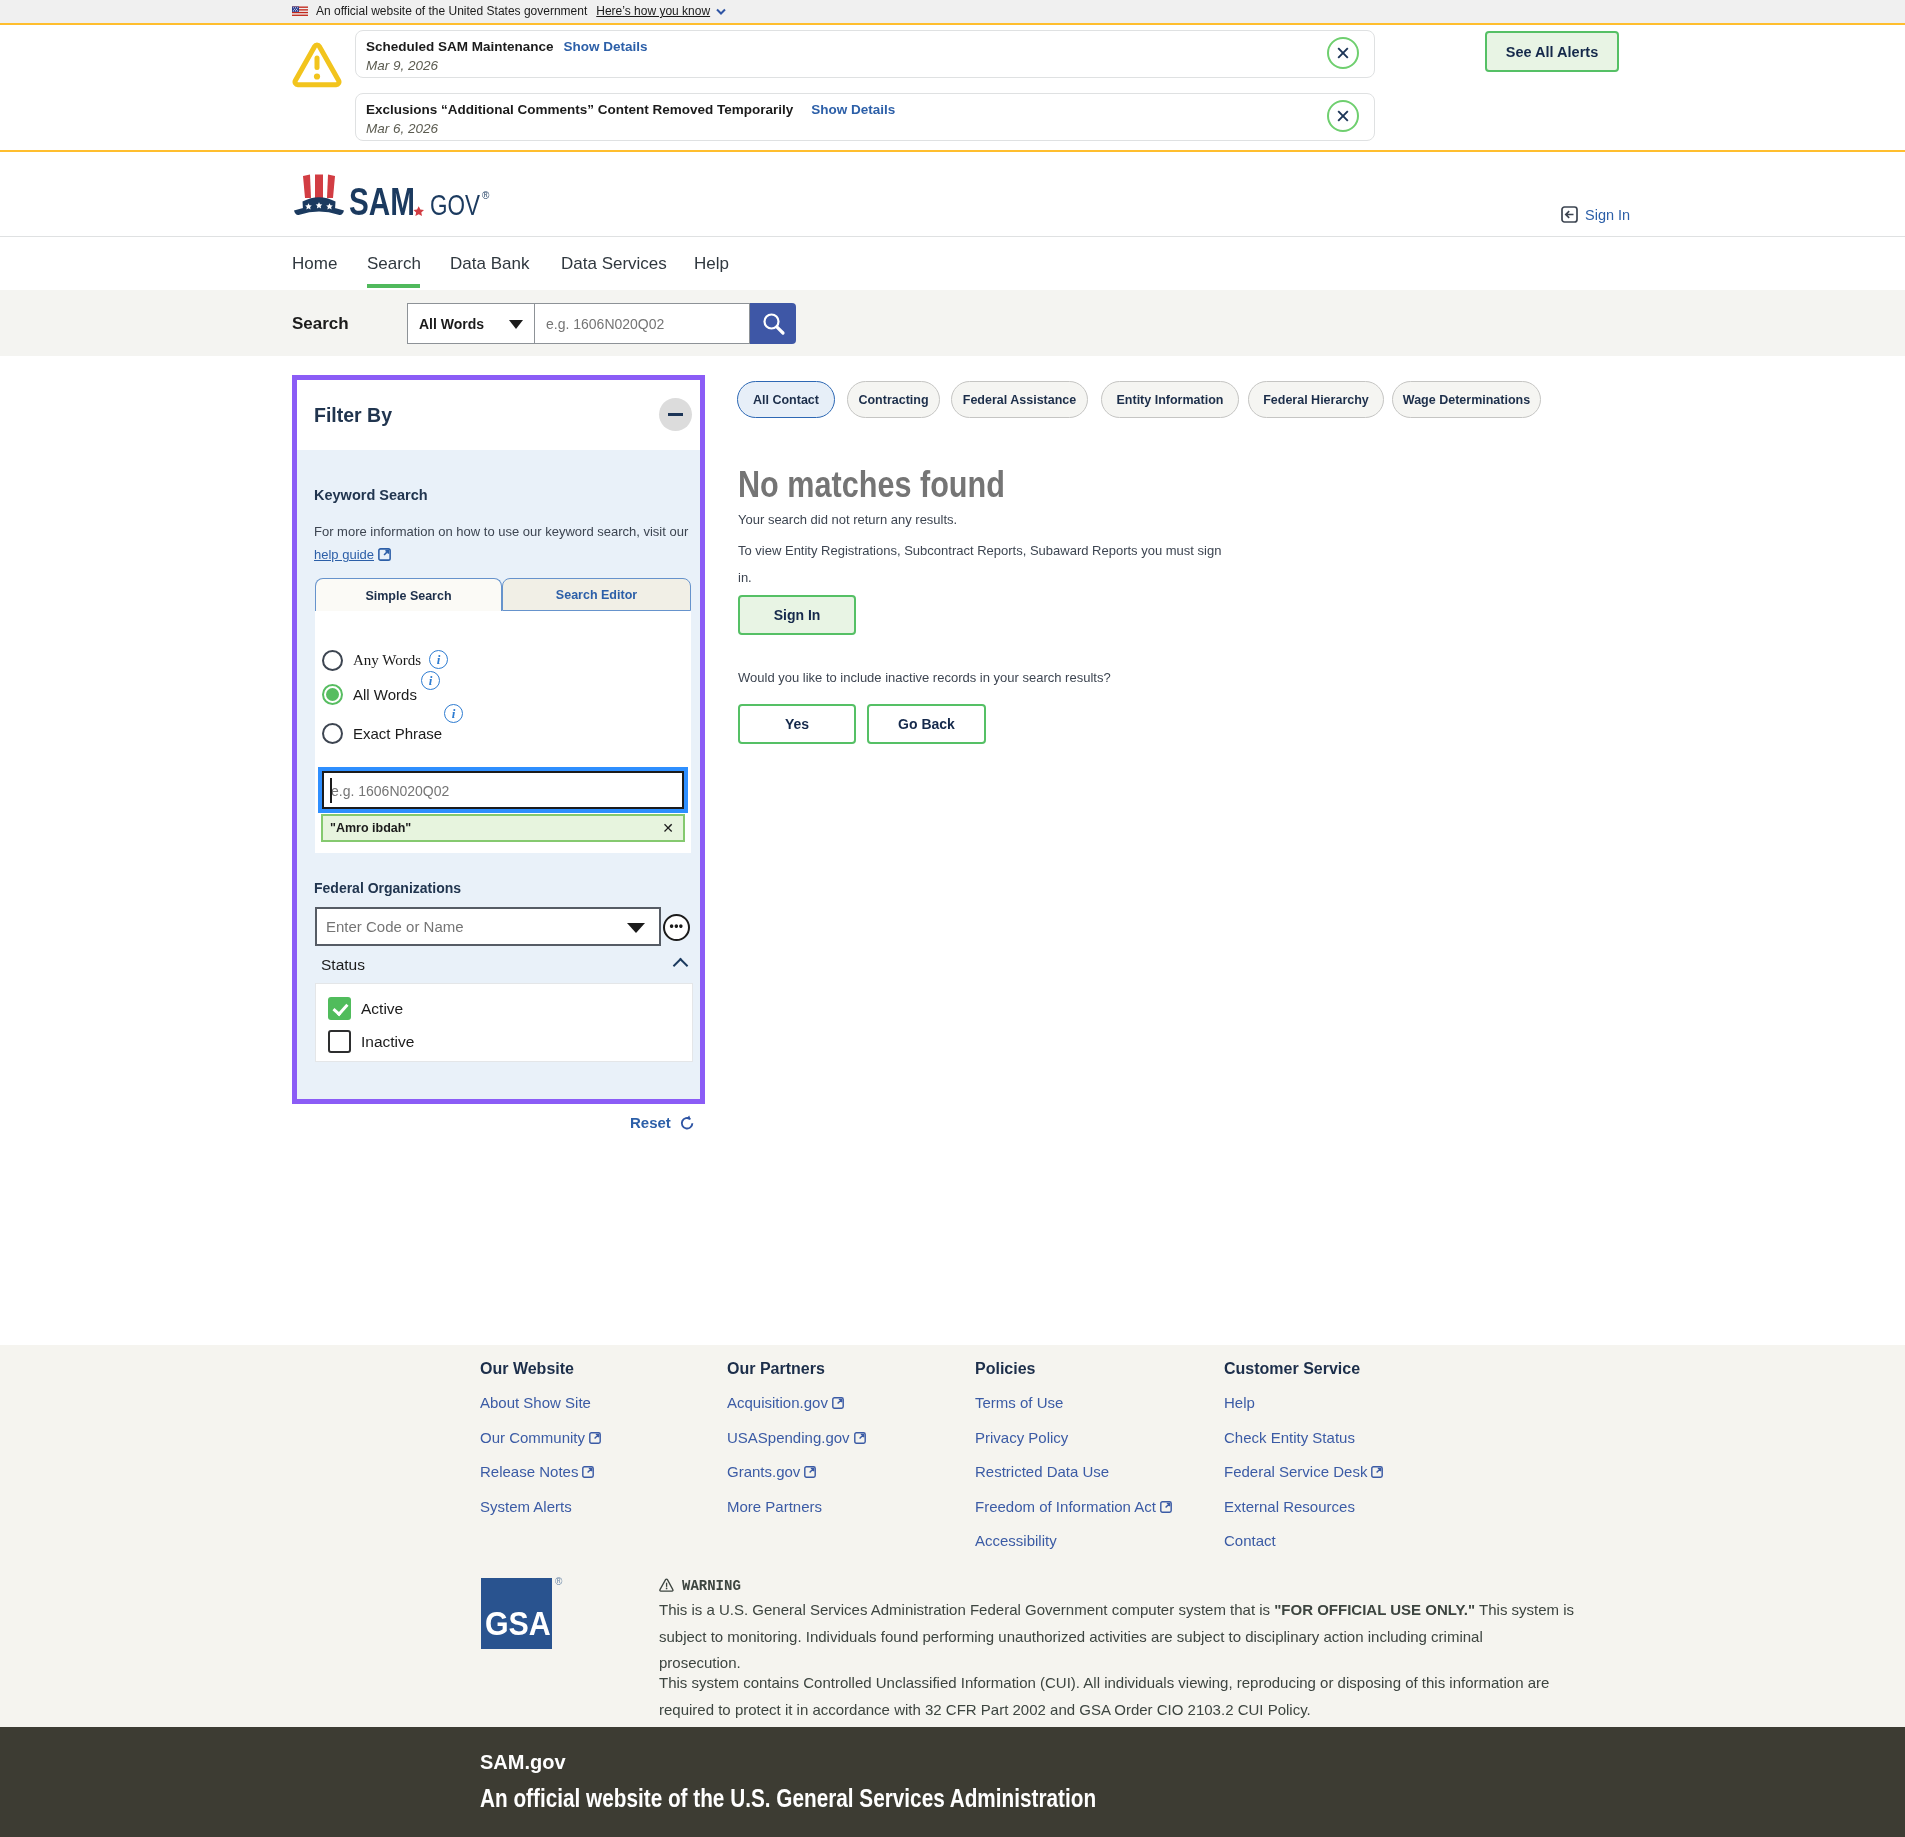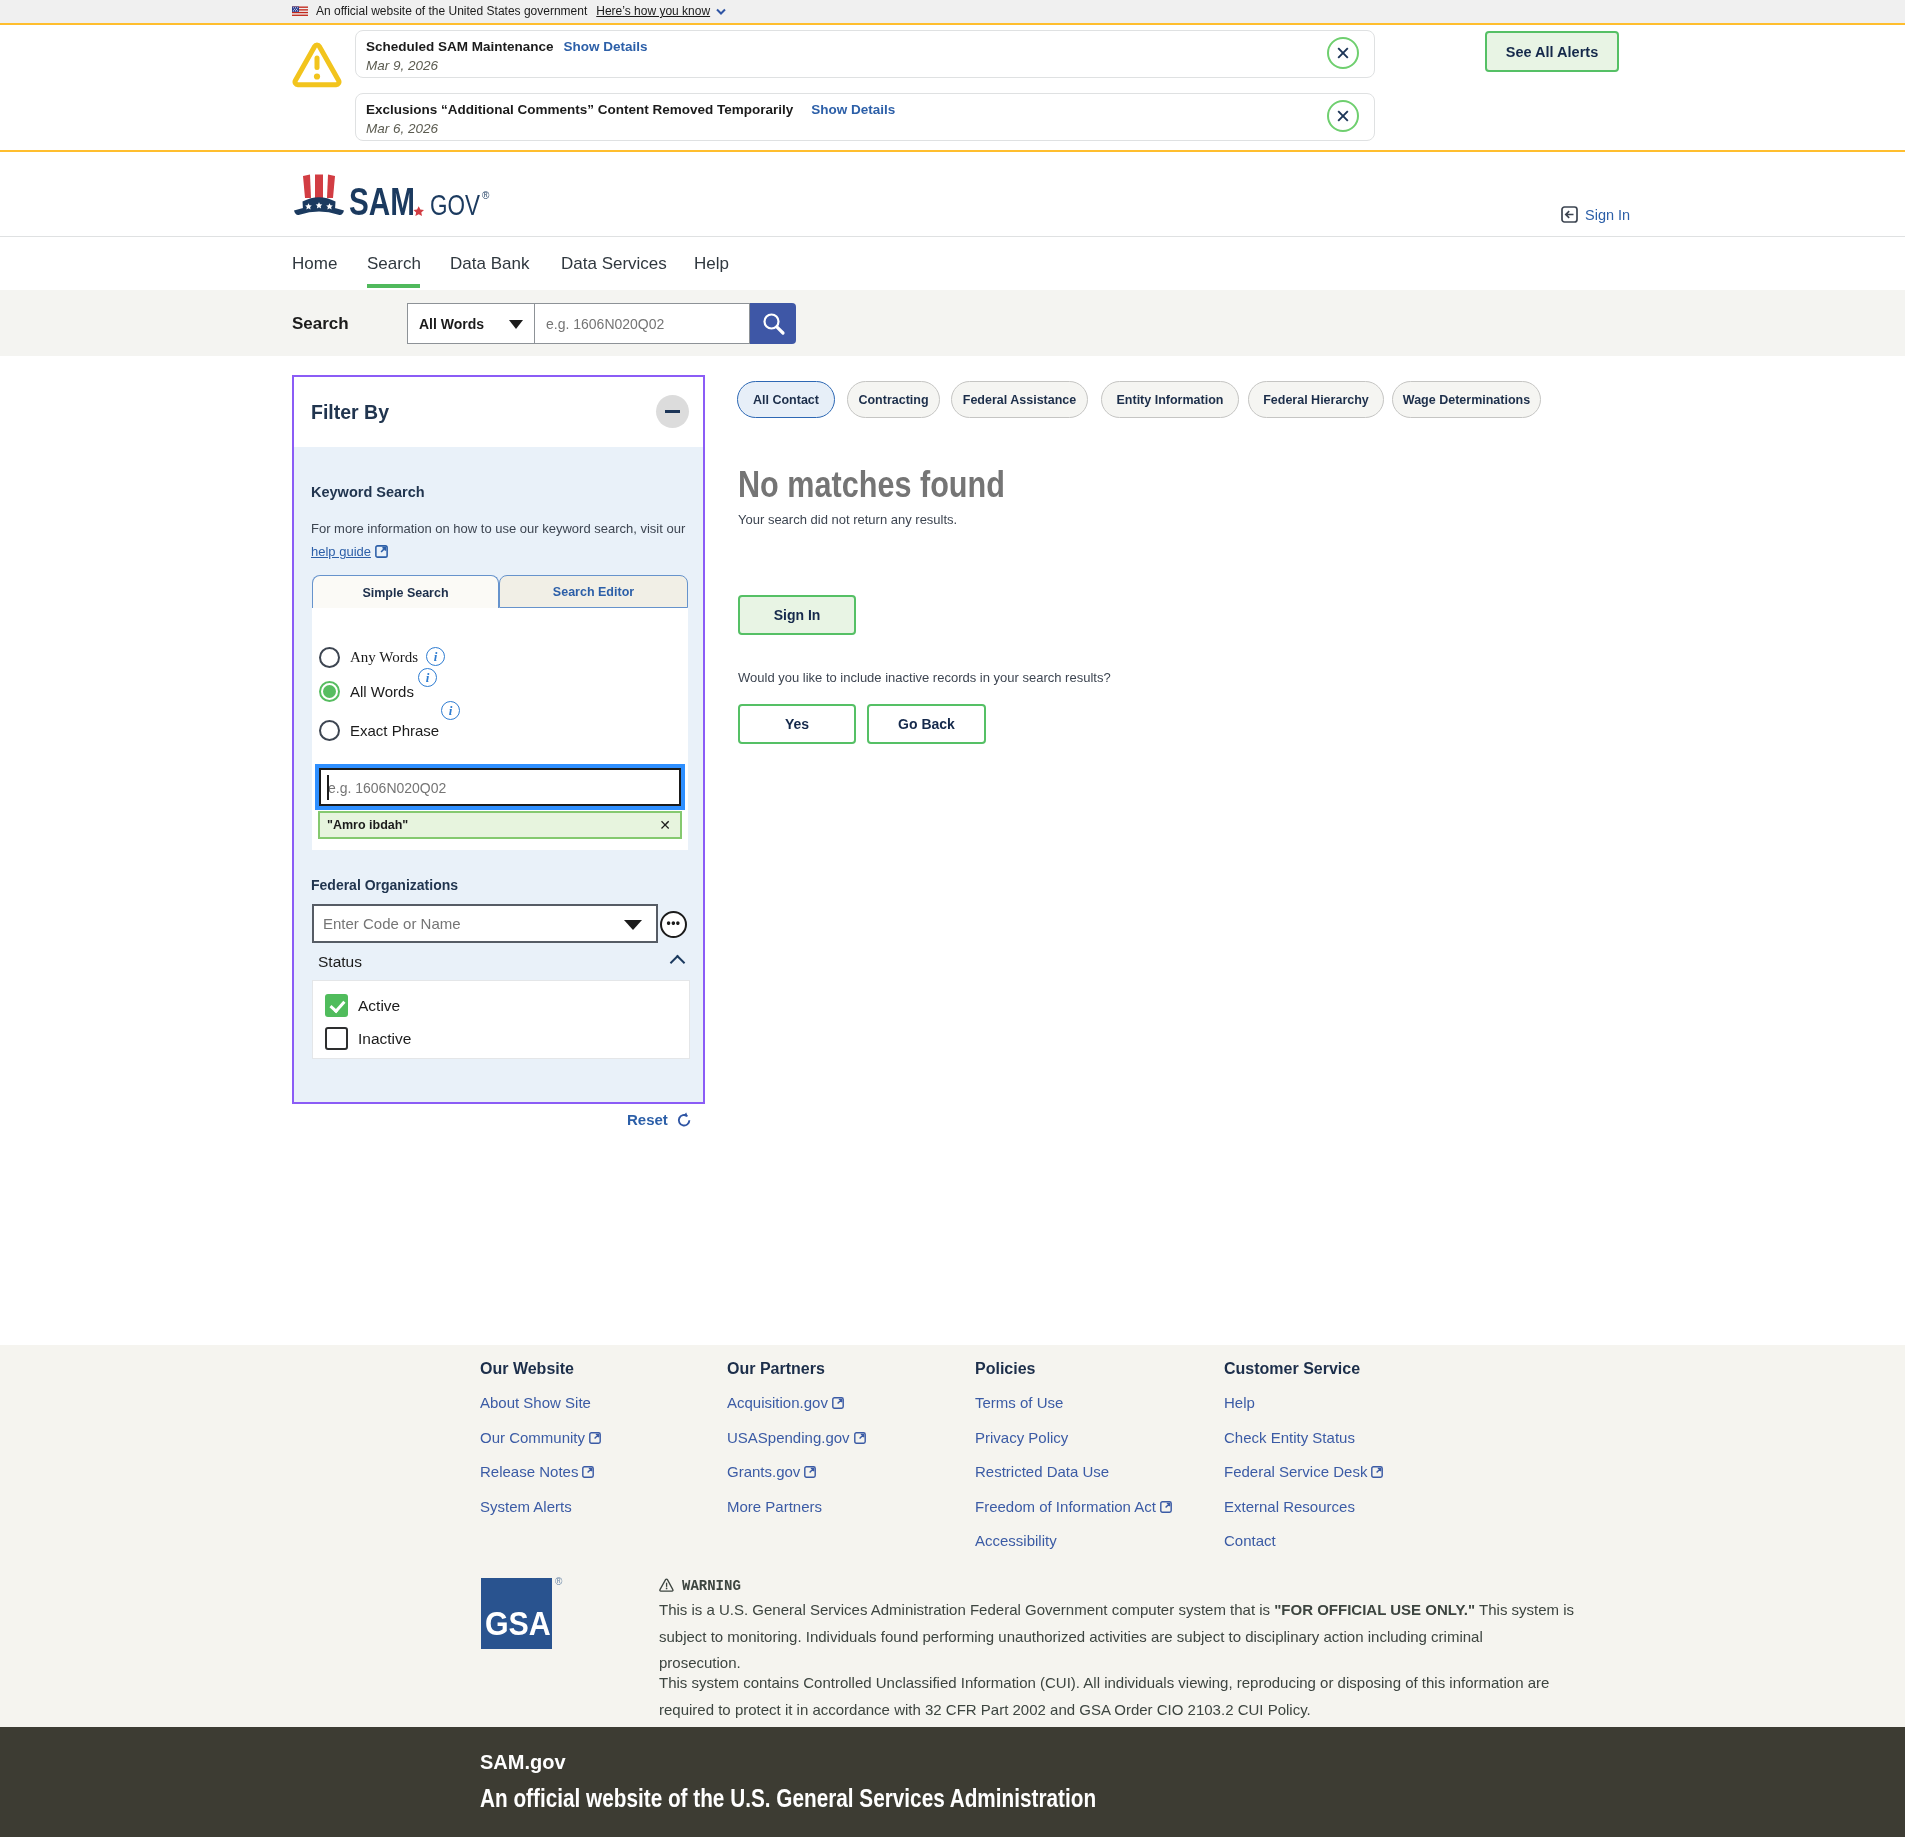--- a/index.html
+++ b/index.html
@@ -30,21 +30,21 @@
 .nav .active-bar { position:absolute; left:75px; width:53px; height:4px; background:#50b95c; top:47px; }
 .sstrip { height:66px; background:#f4f4f1; position:relative; }
 .sstrip .lbl { position:absolute; left:0; top:24px; font-size:17px; font-weight:bold; color:#1b1b1b; }
 .ss-dd { position:absolute; left:115px; top:13px; width:128px; height:41px; background:#fff; border:1px solid #8d9297; font-size:14px; color:#1b1b1b; font-weight:bold; }
 .ss-dd span { position:absolute; left:11px; top:12px; }
 .ss-dd .tri { position:absolute; right:11px; top:16px; width:0; height:0; border-left:7.5px solid transparent; border-right:7.5px solid transparent; border-top:9px solid #1b1b1b; }
 .ss-in { position:absolute; left:243px; top:13px; width:215px; height:41px; background:#fff; border:1px solid #8d9297; border-left:none; font-size:14px; color:#757575; }
 .ss-in span { position:absolute; left:11px; top:12px; }
 .ss-btn { position:absolute; left:458px; top:13px; width:46px; height:41px; background:#3e57a6; border-radius:0 4px 4px 0; display:flex; align-items:center; justify-content:center; }
 .main { height:989px; background:#fff; position:relative; }
-.panel { position:absolute; left:0; top:19px; width:413px; height:729px; border:2px solid #8b5cf6; background:#e9f1f9; }
+.panel { position:absolute; left:0; top:19px; width:413px; height:729px; border:5px solid #8b5cf6; background:#e9f1f9; }
 .p-head { height:70px; background:#fff; position:relative; }
 .p-head .t { position:absolute; left:17px; top:24px; font-size:19.5px; font-weight:bold; color:#21354f; }
 .p-min { position:absolute; left:362px; top:18px; width:33px; height:33px; border-radius:50%; background:#dcdcdc; display:flex; align-items:center; justify-content:center; }
 .p-min div { width:15px; height:2.5px; background:#1c3557; }
 .p-body { position:relative; height:655px; }
 .kw-h { position:absolute; left:17px; top:37px; font-size:14.5px; font-weight:bold; color:#21354f; }
 .kw-p { position:absolute; left:17px; top:70px; width:382px; font-size:13px; line-height:23px; color:#3d4551; }
 .kw-p a { color:#2c5fa8; text-decoration:underline; }
 .tabs { position:absolute; left:18px; top:128px; width:376px; height:33px; }
 .tab { position:absolute; top:0; height:33px; border:1px solid #6693cc; border-radius:8px 8px 0 0; font-size:12.5px; font-weight:bold; display:flex; align-items:center; justify-content:center; }
@@ -277,20 +277,21 @@
   </div>
 </div>
 <div class="pill on" style="left:445px; width:98px;">All Contact</div>
 <div class="pill" style="left:555px; width:93px;">Contracting</div>
 <div class="pill" style="left:659px; width:137px;">Federal Assistance</div>
 <div class="pill" style="left:809px; width:138px;">Entity Information</div>
 <div class="pill" style="left:956px; width:136px;">Federal Hierarchy</div>
 <div class="pill" style="left:1100px; width:149px;">Wage Determinations</div>
 <div class="nmf">No matches found</div>
 <div class="txt1">Your search did not return any results.</div>
+<div class="txt2">To view Entity Registrations, Subcontract Reports, Subaward Reports you must sign in.</div>
 <div class="btn-green btn-signin">Sign In</div>
 <div class="txt3">Would you like to include inactive records in your search results?</div>
 <div class="btn-w btn-yes">Yes</div>
 <div class="btn-w btn-gb">Go Back</div>
 </div>
   </div>
 <div class="foot">
     <div class="ctr" style="height:382px;">
 <div class="fcol" style="left:188px;">
         <div class="h">Our Website</div>

